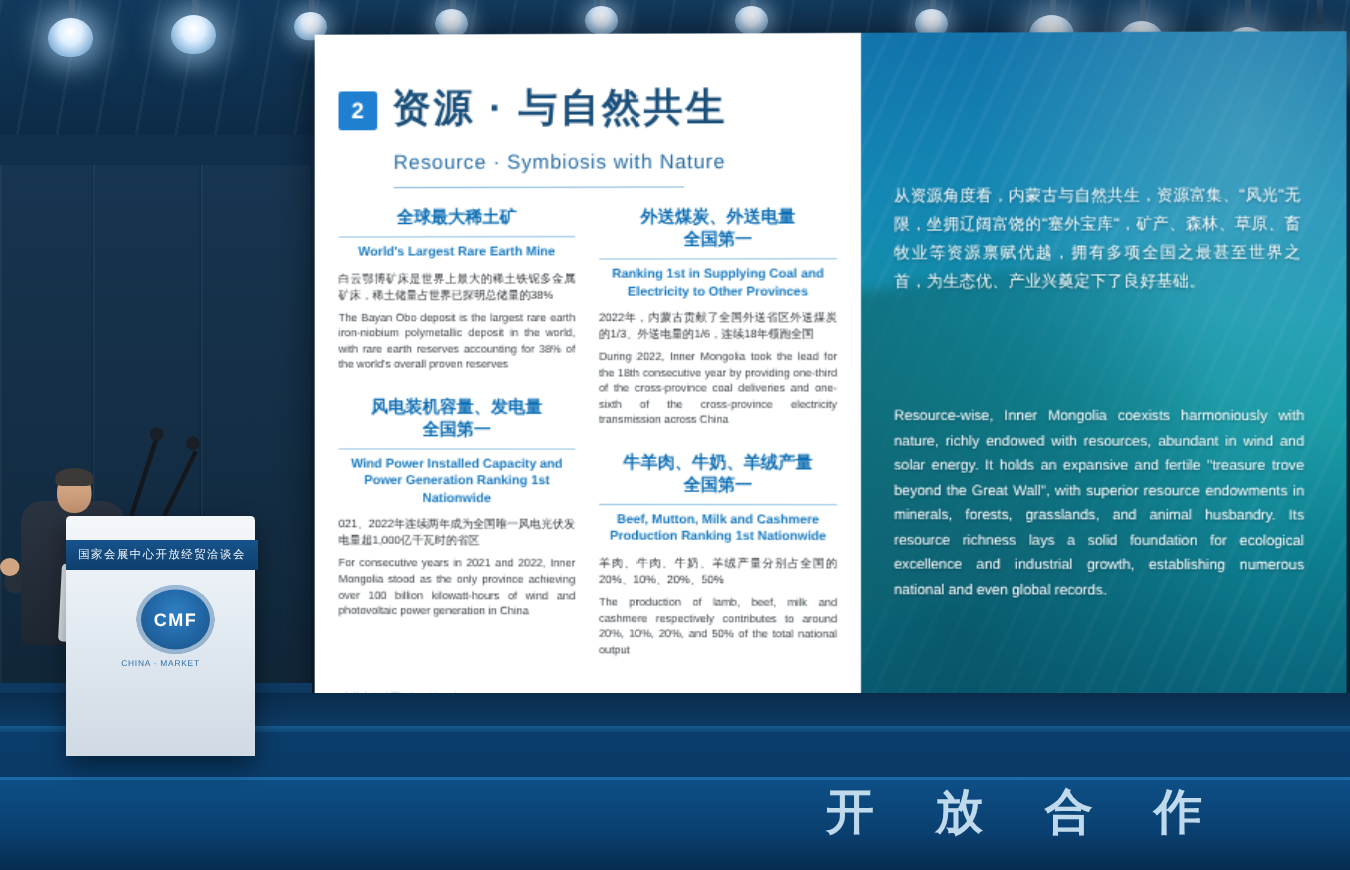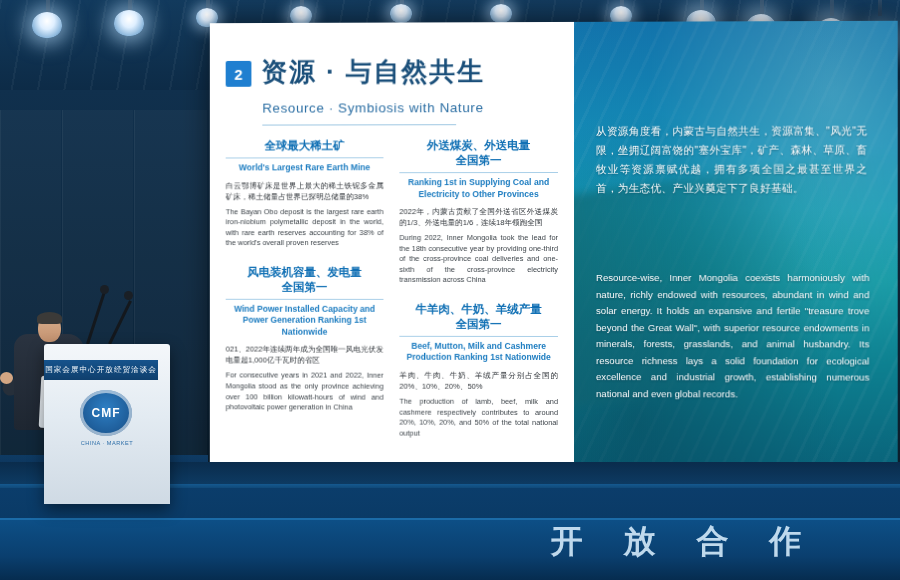--- a/index.html
+++ b/index.html
@@ -272,30 +272,30 @@
   .podium {
     position: absolute;
     left: 44px; bottom: 76px;
     width: 126px; height: 160px;
     background: linear-gradient(180deg,#f4f7fa 0%, #e3ebf2 45%, #cfdae4 100%);
     border-radius: 3px 3px 0 0;
     box-shadow: 0 6px 16px rgba(0,0,0,0.45);
   }
   .podium-band {
     position: absolute;
-    left: 0; top: 16px; width: 114px; height: 20px;
+    left: 0; top: 16px; width: 128px; height: 20px;
     background: linear-gradient(180deg,#16538c,#0f3f6d);
     color: #f2f7fb;
     font-size: 7.6px;
     letter-spacing: 1px;
     display: flex; align-items: center; justify-content: center;
   }
   .podium-logo {
     position: absolute;
-    left: 36px; top: 46px;
+    left: 47px; top: 46px;
     width: 52px; height: 46px;
     background: radial-gradient(circle at 50% 40%, #2e7fc4 0%, #1f5f9c 60%, #17446f 100%);
     border-radius: 50%;
     color: #fff;
     font-size: 12px;
     font-weight: bold;
     display: flex; align-items: center; justify-content: center;
     letter-spacing: 1px;
     box-shadow: 0 0 0 3px rgba(255,255,255,0.55) inset;
   }

